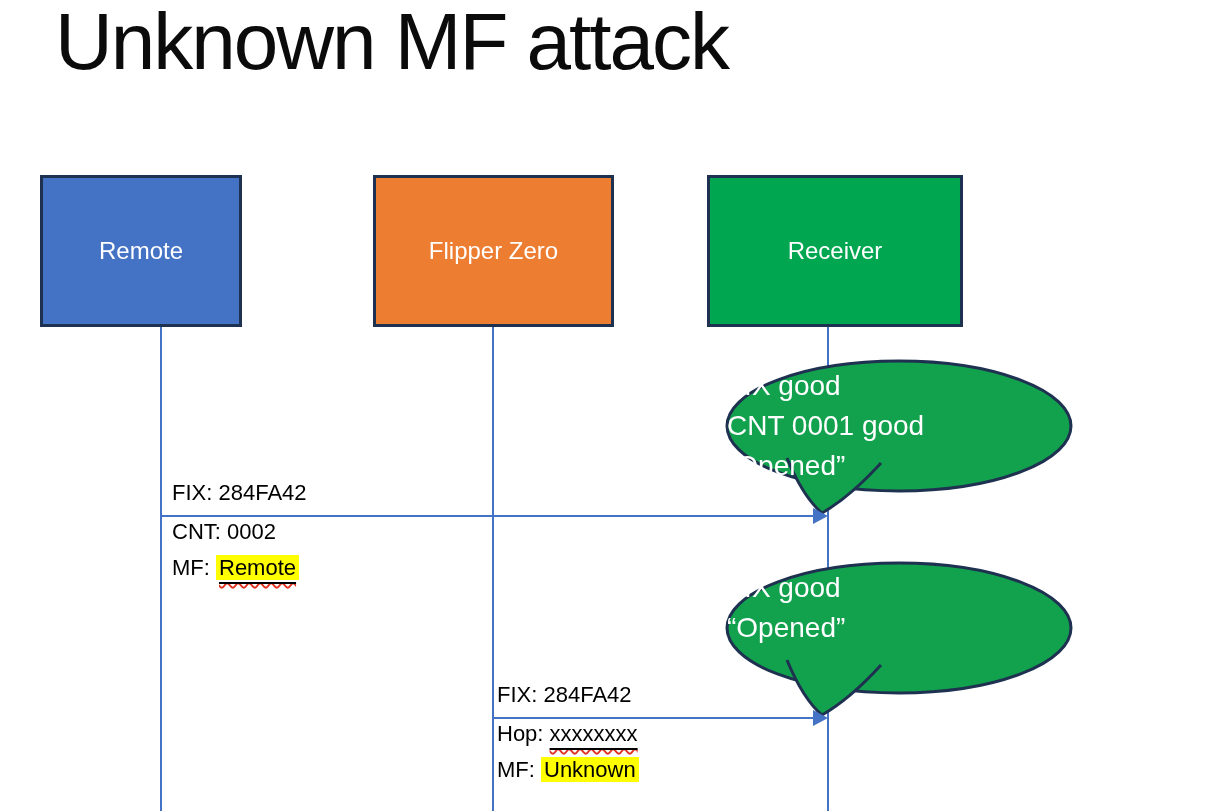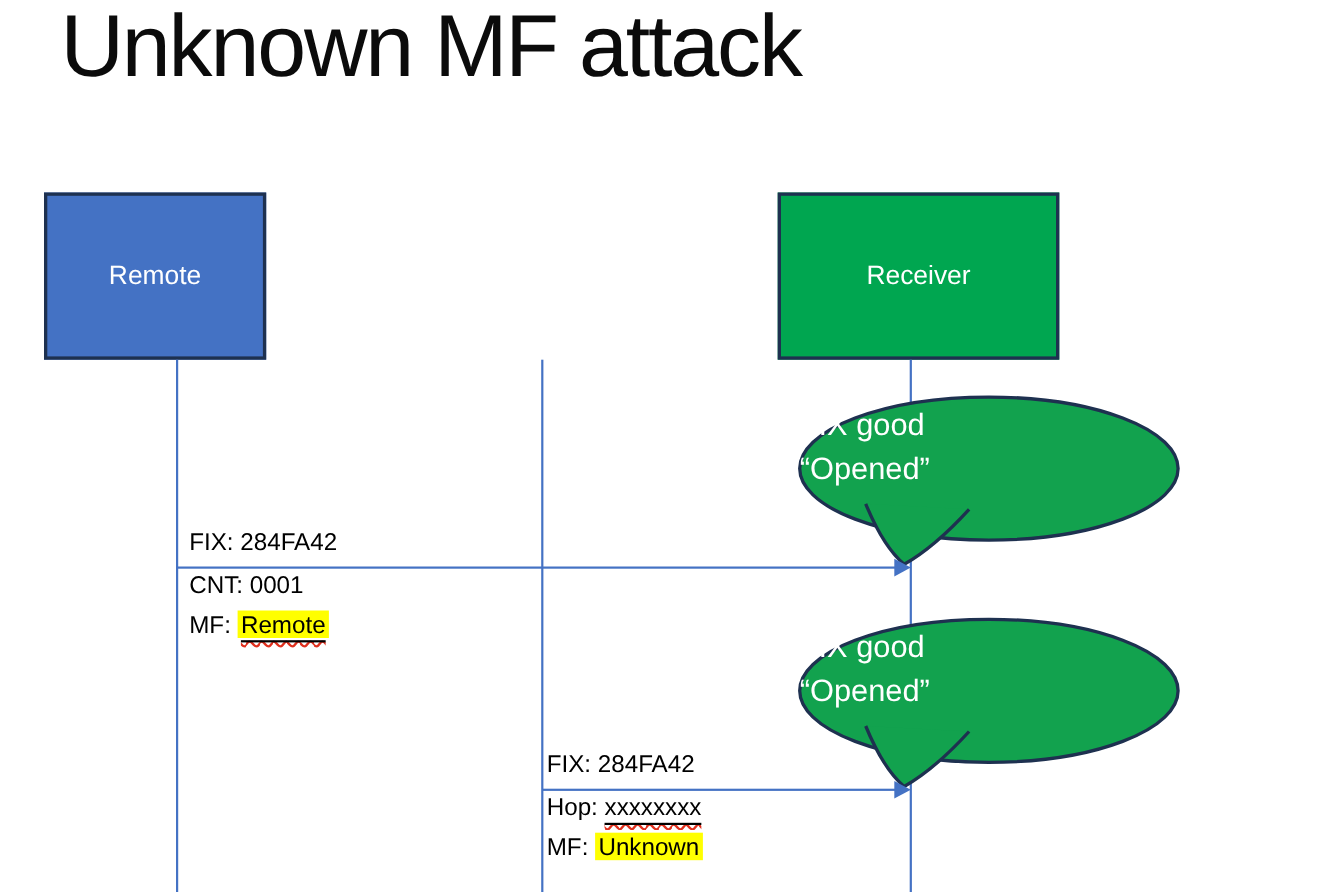--- a/index.html
+++ b/index.html
@@ -40,52 +40,56 @@
 </head>
 <body>
 
 <div class="slide">
 
   <div class="slide-title">Unknown MF attack</div>
 
   <div class="actor actor-remote">
     <span>Remote</span>
   </div>
+  <div class="actor actor-flipper">
+    <span>Flipper Zero</span>
+  </div>
   <div class="actor actor-receiver">
     <span>Receiver</span>
   </div>
 
   <div class="lifeline lifeline-remote"></div>
   <div class="lifeline lifeline-flipper"></div>
   <div class="lifeline lifeline-receiver"></div>
 
   <svg class="callout-svg callout-svg-1" viewBox="0 0 370 172">
     <ellipse cx="184" cy="71" rx="172" ry="65" fill="#12A24E" stroke="#1e3150" stroke-width="3"></ellipse>
     <path d="M 72 103 Q 88 142 107 158 Q 135 142 166 108" fill="#12A24E" stroke="#1e3150" stroke-width="3" stroke-linejoin="round"></path>
   </svg>
   <div class="callout-text callout-text-1">
     <div>FIX good</div>
+    <div>CNT 0001 good</div>
     <div>“Opened”</div>
   </div>
 
   <svg class="callout-svg callout-svg-2" viewBox="0 0 370 172">
     <ellipse cx="184" cy="71" rx="172" ry="65" fill="#12A24E" stroke="#1e3150" stroke-width="3"></ellipse>
     <path d="M 72 103 Q 88 142 107 158 Q 135 142 166 108" fill="#12A24E" stroke="#1e3150" stroke-width="3" stroke-linejoin="round"></path>
   </svg>
   <div class="callout-text callout-text-2">
     <div>FIX good</div>
     <div>“Opened”</div>
   </div>
 
   <div class="msg-line msg-line-1"></div>
   <div class="arrow-head arrow-head-1"></div>
   <div class="msg-line msg-line-2"></div>
   <div class="arrow-head arrow-head-2"></div>
 
   <div class="msg-text" style="left:172px;top:480px">FIX: 284FA42</div>
-  <div class="msg-text" style="left:172px;top:519px">CNT: 0001</div>
+  <div class="msg-text" style="left:172px;top:519px">CNT: 0002</div>
   <div class="msg-text" style="left:172px;top:555px"><span>MF: </span><span class="hl"><span class="sq"><span class="ul">Remote</span></span></span></div>
 
   <div class="msg-text" style="left:497px;top:682px">FIX: 284FA42</div>
   <div class="msg-text" style="left:497px;top:757px"><span>MF: </span><span class="hl"><span>Unknown</span></span></div>
   <div class="msg-text" style="left:497px;top:721px"><span>Hop: </span><span class="sq"><span class="ul">xxxxxxxx</span></span></div>
 
 </div>
 
 </body></html>

